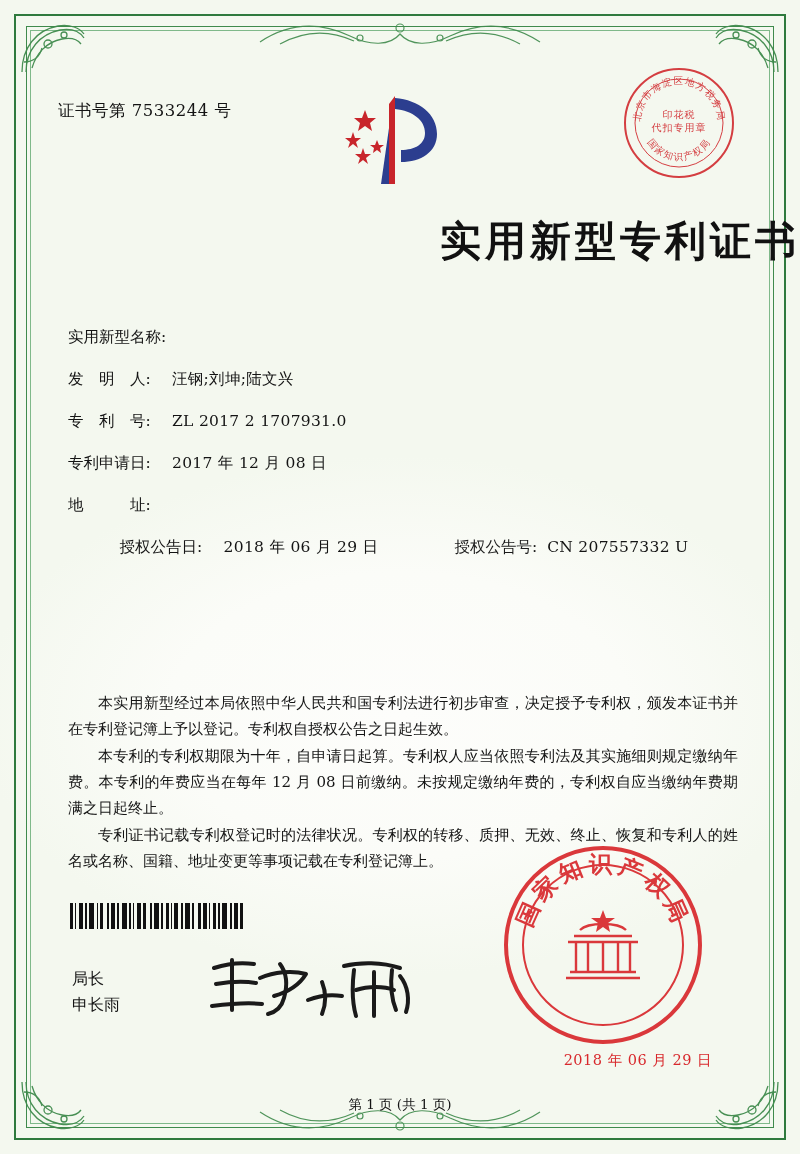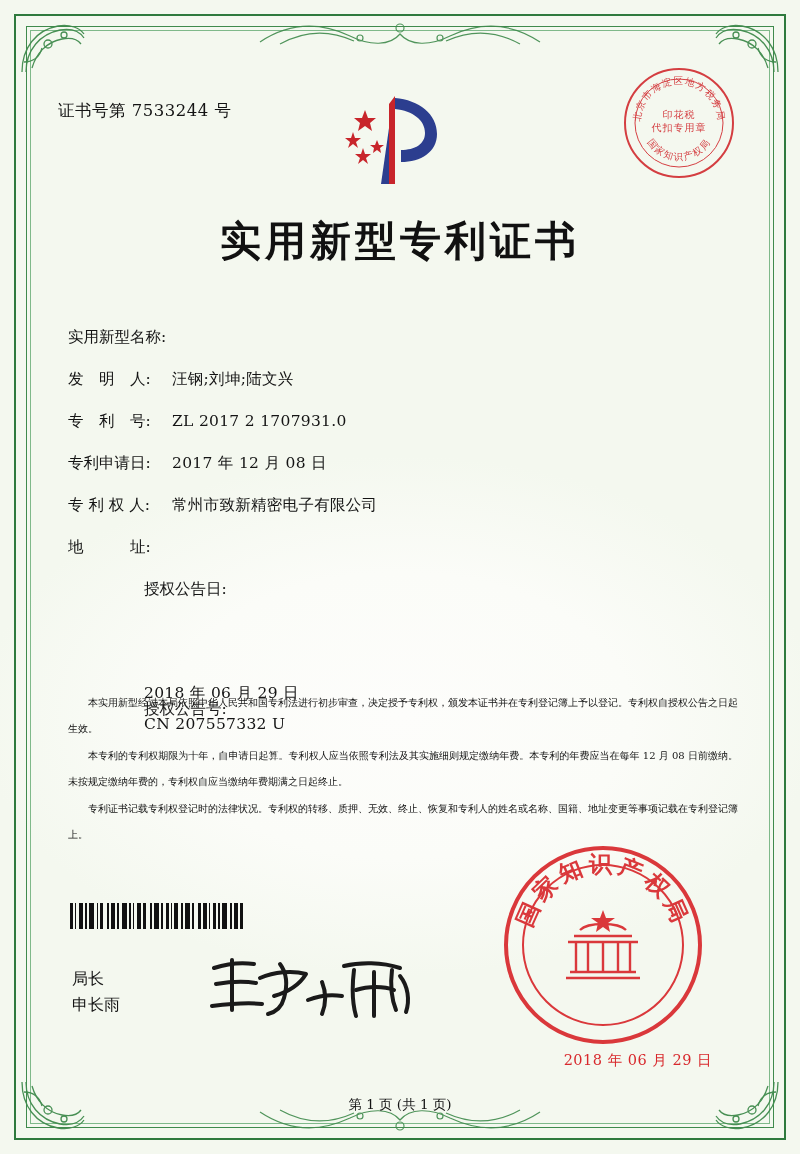--- a/index.html
+++ b/index.html
@@ -69,45 +69,45 @@
   }
   .red-stamp-top .arc svg{width:100%;height:100%;}
   .red-stamp-top .mid{
     position:absolute;left:0;right:0;top:38px;
     text-align:center;font-size:10px;line-height:13px;
     letter-spacing:1px;
   }
 
   .title{
     position:absolute;left:0;right:0;top:214px;
-    text-align:center;
+    text-align:right;
     font-size:41px;font-weight:bold;letter-spacing:4px;
     color:#111;
     font-family:"DejaVu Serif","Liberation Serif",serif;
   }
 
   
   .fields{
     position:absolute;left:68px;right:60px;top:330px;
     font-size:15.5px;line-height:1;
   }
   .row{display:flex;align-items:baseline;margin-bottom:26.5px;}
   .lbl{
     width:104px;flex:0 0 104px;
     letter-spacing:0px;color:#141414;
   }
   .val{color:#141414;letter-spacing:.3px;}
-  .row.pair{justify-content:center;flex-direction:column;}
+  .row.pair{justify-content:center;}
   .pair .right-lbl{margin-left:76px;width:auto;flex:none;}
   .pair .right-val{margin-left:10px;}
 
   
   .paras{
     position:absolute;left:68px;right:62px;top:690px;
-    font-size:10px;line-height:26px;text-align:justify;
+    font-size:15px;line-height:26px;text-align:justify;
     color:#141414;
   }
   .paras p{margin:0 0 1px 0;text-indent:2em;}
 
   
   .barcode{
     position:absolute;left:70px;top:903px;width:232px;height:26px;
     display:flex;align-items:stretch;
   }
   .barcode i{display:block;height:100%;background:#111;}
@@ -265,24 +265,20 @@
       <span class="lbl">发　明　人:</span>
       <span class="val">汪钢;刘坤;陆文兴</span>
     </div>
     <div class="row">
       <span class="lbl">专　利　号:</span>
       <span class="val">ZL 2017 2 1707931.0</span>
     </div>
     <div class="row">
       <span class="lbl">专利申请日:</span>
       <span class="val">2017 年 12 月 08 日</span>
-    </div>
-    <div class="row">
-      <span class="lbl">专 利 权 人:</span>
-      <span class="val">常州市致新精密电子有限公司</span>
     </div>
     <div class="row">
       <span class="lbl">地　　　址:</span>
     </div>
     <div class="row pair">
       <span class="lbl">授权公告日:</span>
       <span class="val">2018 年 06 月 29 日</span>
       <span class="right-lbl">授权公告号:</span>
       <span class="val right-val">CN 207557332 U</span>
     </div>

